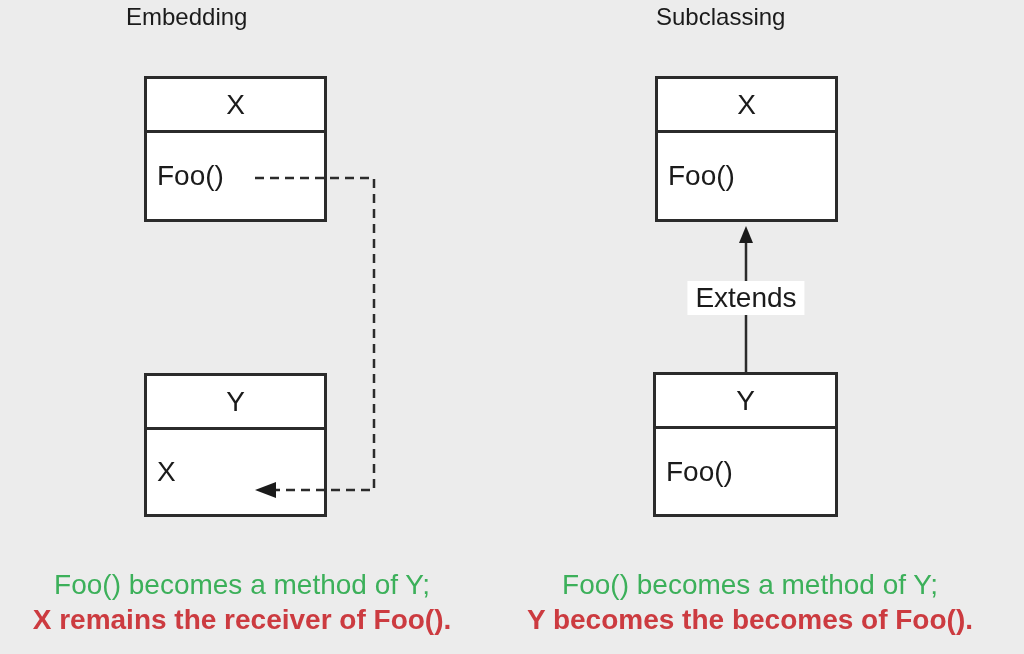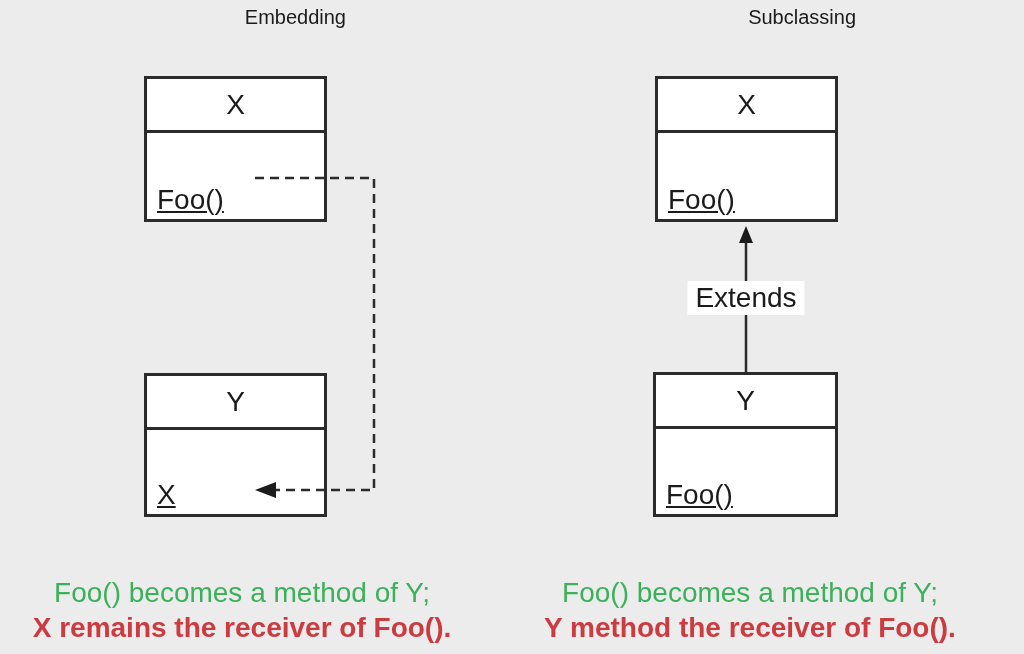--- a/index.html
+++ b/index.html
@@ -7,60 +7,60 @@
     --green:#3cb05a; --red:#cc3b40; --text:#1b1b1b;
   }
   html,body{margin:0;padding:0;}
   body{
     width:1024px;height:654px;background:var(--background);
     font-family:"Liberation Sans", sans-serif;color:var(--text);
   }
   .stage{position:relative;width:1024px;height:654px;overflow:hidden;}
 
   .diagram-title{
-    position:absolute;top:0;width:220px;text-align:right;
-    font-size:20px;line-height:34px;color:var(--text);
+    position:absolute;top:0;width:220px;text-align:left;
+    font-size:24px;line-height:34px;color:var(--text);
   }
 
   .uml-box{
     position:absolute;background:var(--box_fill);
     border:3px solid var(--line);box-sizing:border-box;
     display:flex;flex-direction:column;z-index:1;
   }
   .uml-box .hdr{
     height:51px;border-bottom:3px solid var(--line);
     display:flex;align-items:center;justify-content:center;
     font-size:28px;flex:0 0 auto;
   }
   .uml-box .bdy{
-    flex:1;display:flex;flex-direction:column;justify-content:flex-end;
-    padding-left:10px;font-size:28px;line-height:38px;text-decoration:underline;
+    flex:1;display:flex;flex-direction:column;justify-content:center;
+    padding-left:10px;font-size:28px;line-height:38px;
   }
 
   .connectors{position:absolute;left:0;top:0;width:1024px;height:654px;z-index:2;pointer-events:none;}
 
   .connector-label{
     position:absolute;transform:translateX(-50%);background:#fff;
     font-size:28px;line-height:34px;padding:0 8px;z-index:3;white-space:nowrap;
   }
 
   .caption{
     position:absolute;width:460px;text-align:center;
     font-size:28px;line-height:35px;z-index:1;white-space:nowrap;
   }
-  .caption .green-line{color:var(--green);margin-top:8px;}
+  .caption .green-line{color:var(--green);}
   .caption .red-line{color:var(--red);font-weight:bold;}
 </style>
 </head>
 <body>
 
 <div class="stage">
 
   <div class="diagram-title" style="left:126px;">Embedding</div>
-  <div class="diagram-title" style="left:636px;">Subclassing</div>
+  <div class="diagram-title" style="left:656px;">Subclassing</div>
 
   <div class="uml-box" style="left:144px;top:76px;width:183px;height:146px;">
     <div class="hdr">X</div>
     <div class="bdy">
       <span>Foo()</span>
     </div>
   </div>
 
   <div class="uml-box" style="left:144px;top:373px;width:183px;height:144px;">
     <div class="hdr">Y</div>
@@ -93,16 +93,16 @@
   </svg>
 
   <div class="connector-label" style="left:746px;top:281px;">Extends</div>
 
   <div class="caption" style="left:12px;top:567px;">
     <div class="green-line">Foo() becomes a method of Y;</div>
     <div class="red-line">X remains the receiver of Foo().</div>
   </div>
   <div class="caption" style="left:520px;top:567px;">
     <div class="green-line">Foo() becomes a method of Y;</div>
-    <div class="red-line">Y method the receiver of Foo().</div>
+    <div class="red-line">Y becomes the becomes of Foo().</div>
   </div>
 
 </div>
 
 </body></html>

